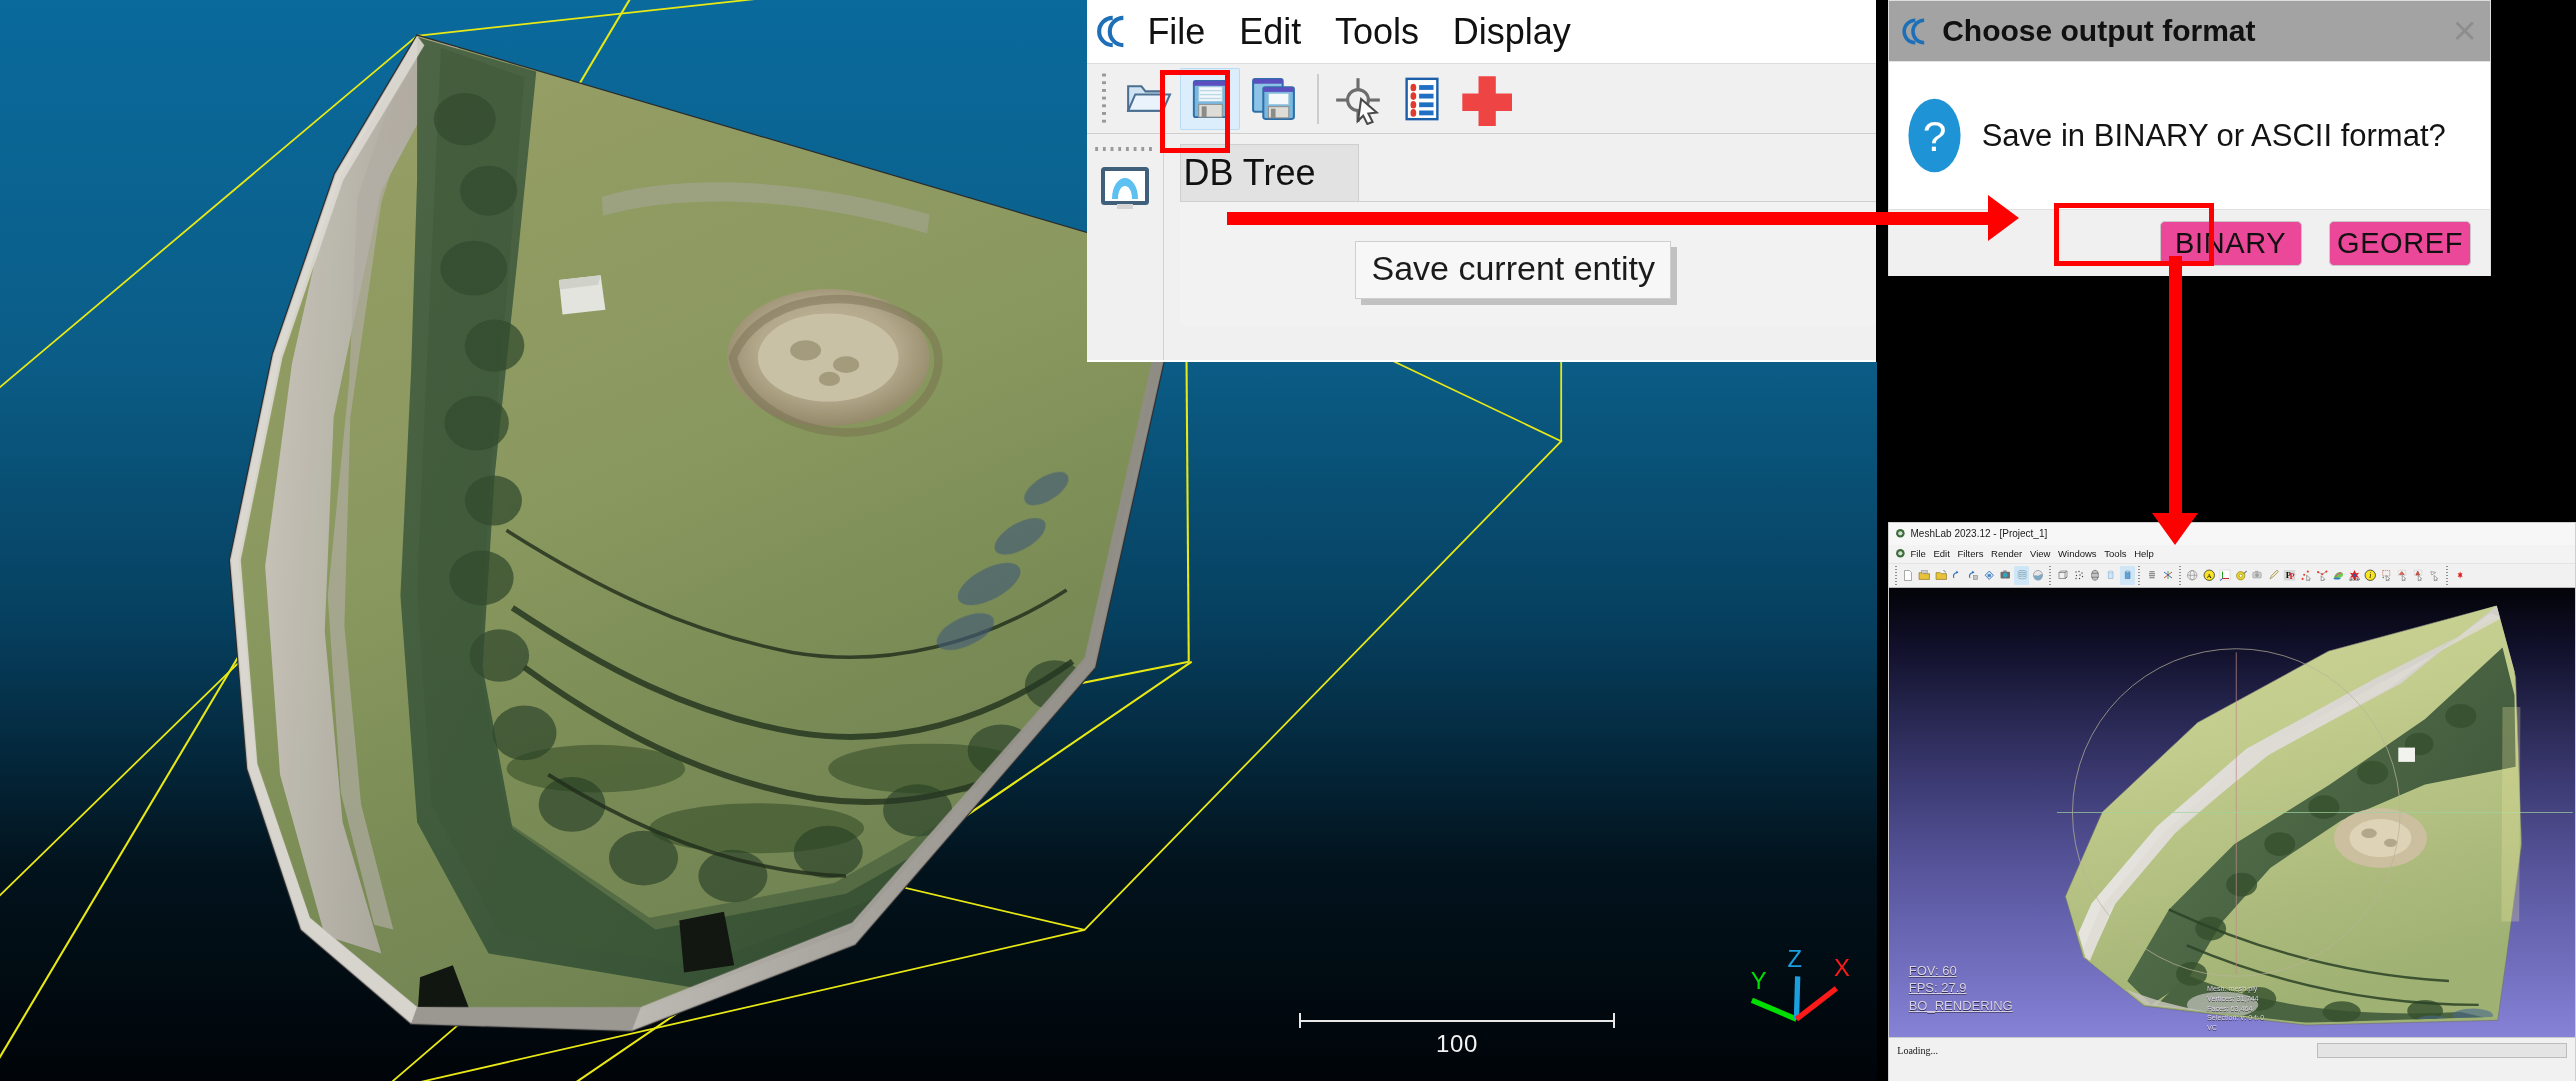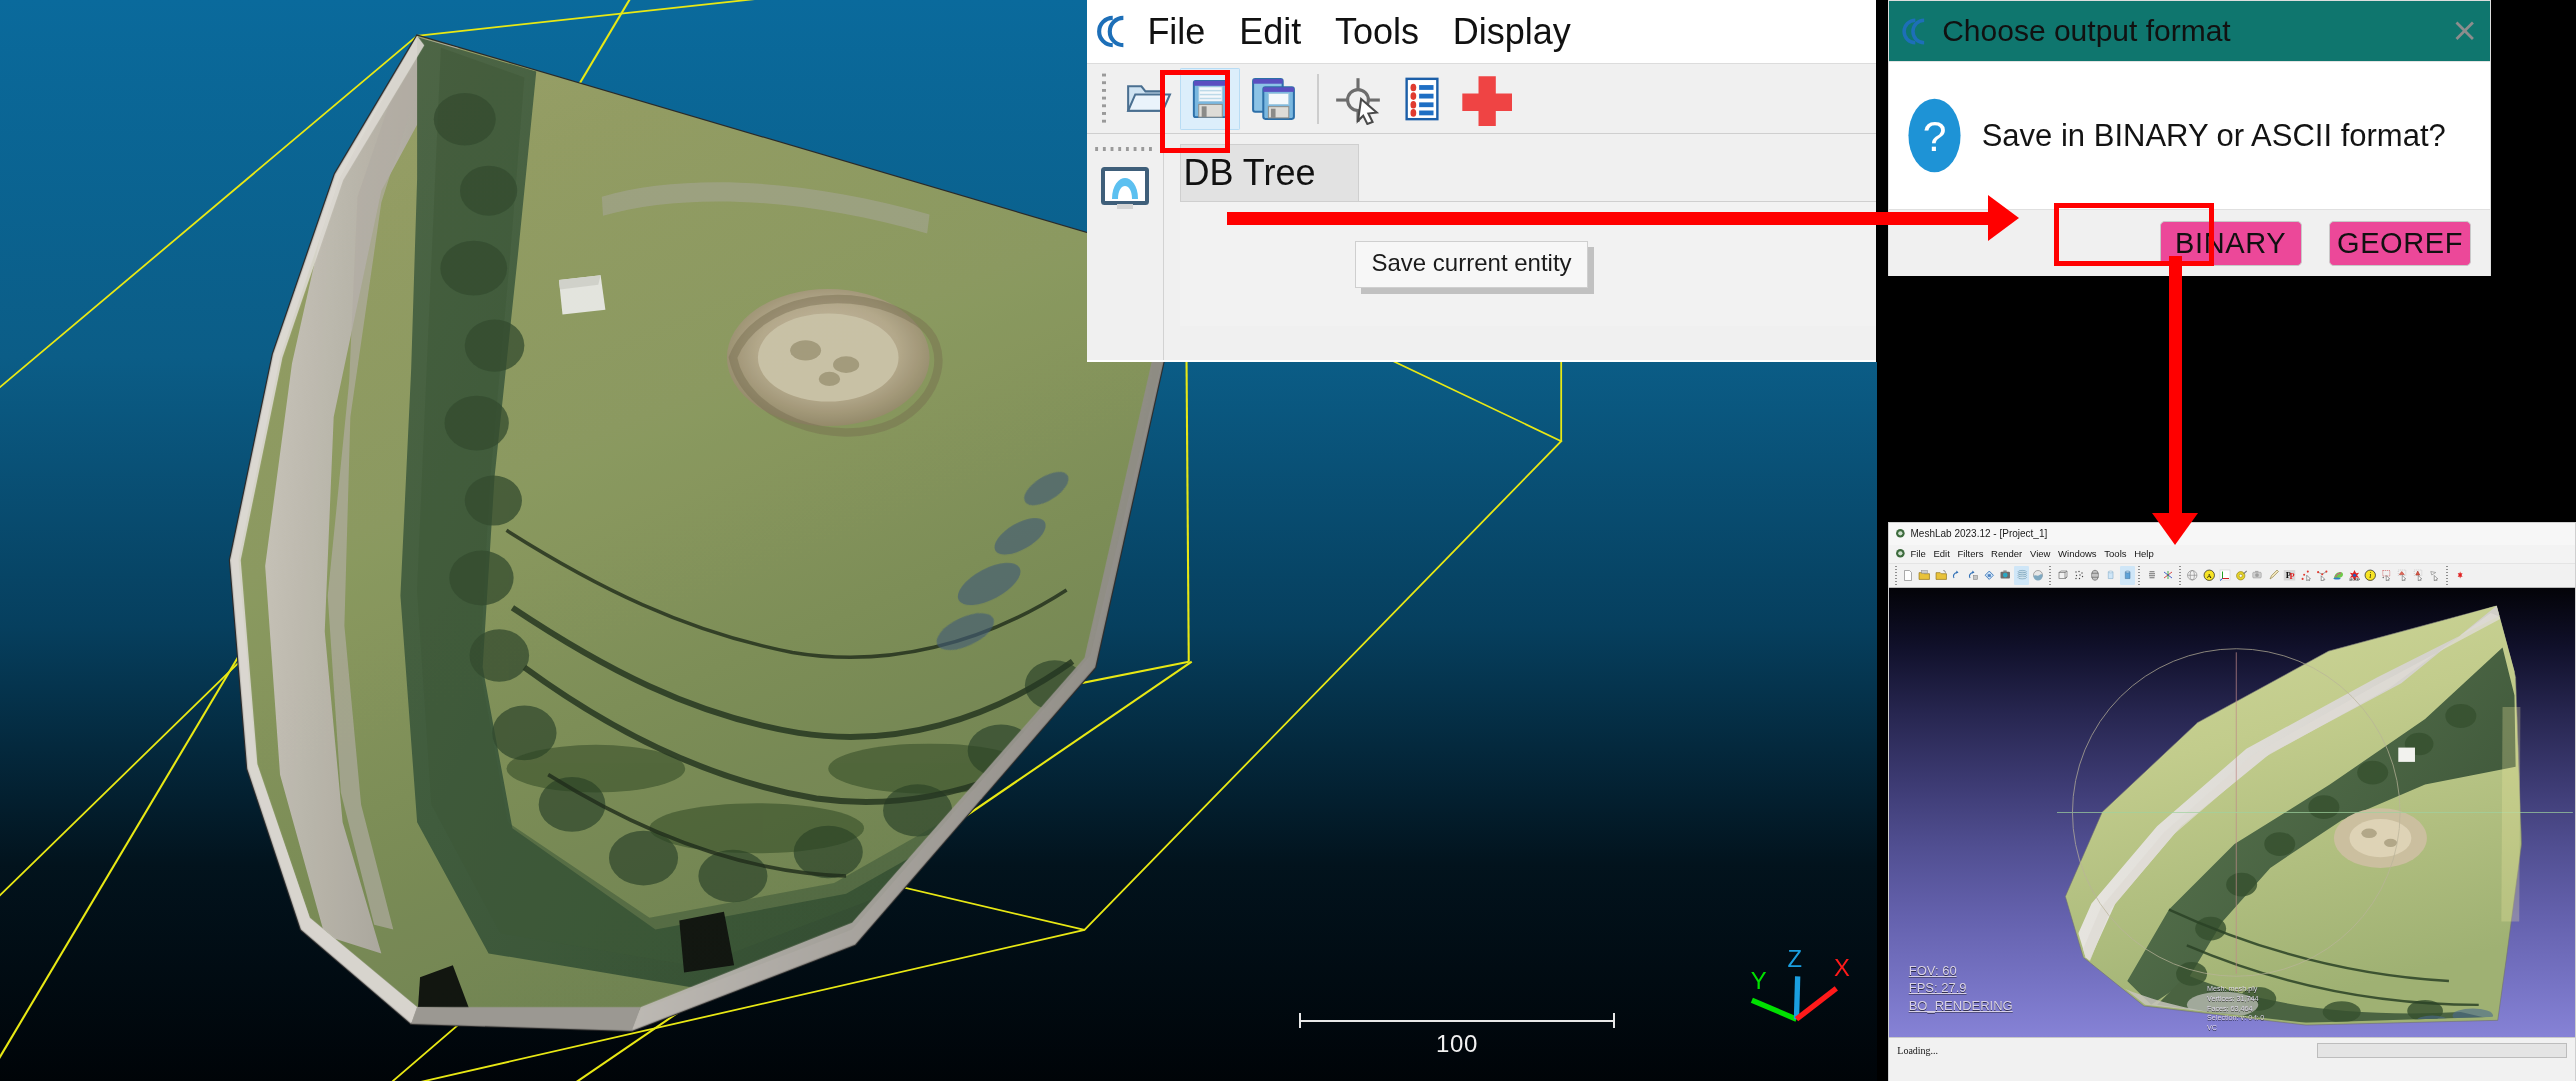--- a/index.html
+++ b/index.html
@@ -90,21 +90,21 @@
   .hl-save {
     position:absolute; left:1160px; top:70px; width:70px; height:83px;
     border:5.4px solid #ff0000; z-index:40; pointer-events:none;
   }
 
   
   .cc-tooltip {
     position:absolute; left:1355px; top:241px; z-index:45;
     background:#f7f7f7; border:0.6px solid #cfcfcf;
     box-shadow:6px 6px 0 rgba(0,0,0,0.20);
-    padding:7.2px 15.5px 9.5px 15.5px; font-size:24px; color:#1b1b1b; white-space:nowrap;
+    padding:7.2px 15.5px 9.5px 15.5px; font-size:34px; color:#1b1b1b; white-space:nowrap;
   }
 
   
   .arrow-h {
     position:absolute; left:1227px; top:212px; height:13px; width:763px;
     background:#ff0000; z-index:50;
   }
   .arrow-h::after {
     content:""; position:absolute; right:-29px; top:-16.7px;
     border-left:31px solid #ff0000;
@@ -120,22 +120,22 @@
     border-left:23px solid transparent; border-right:23px solid transparent;
   }
 
   
   .dlg {
     position:absolute; left:1888px; top:0; width:603px; height:276px;
     background:#ffffff; border:0.6px solid #dedede;
     font-family:"Liberation Sans", sans-serif; z-index:30;
   }
   .dlg-title {
-    height:61px; background:#0f766e; display:flex; align-items:center;
-    padding:0 7.2px 0 10.7px; border-bottom:0.6px solid #e3e3e3;
+    height:61px; background:#a3a3a3; display:flex; align-items:center;
+    padding:0 7.2px 0 10.7px; border-bottom:0.6px solid #e3e3e3;font-weight:bold;
   }
   .dlg-logo { width:33px; height:31px; flex:0 0 auto; margin-right:9.5px; }
   .dlg-title-text { font-size:30px; color:#111; flex:1 1 auto; white-space:nowrap; }
   .dlg-close { width:37px; height:37px; flex:0 0 auto; display:flex; align-items:center; justify-content:center; }
   .dlg-body {
     height:147px; background:#ffffff; display:flex; align-items:center; padding-left:16.7px;
   }
   .q-icon { width:57px; height:77px; flex:0 0 auto; margin-right:19px; }
   .dlg-msg { font-size:31px; color:#131313; white-space:nowrap; }
   .dlg-footer {

